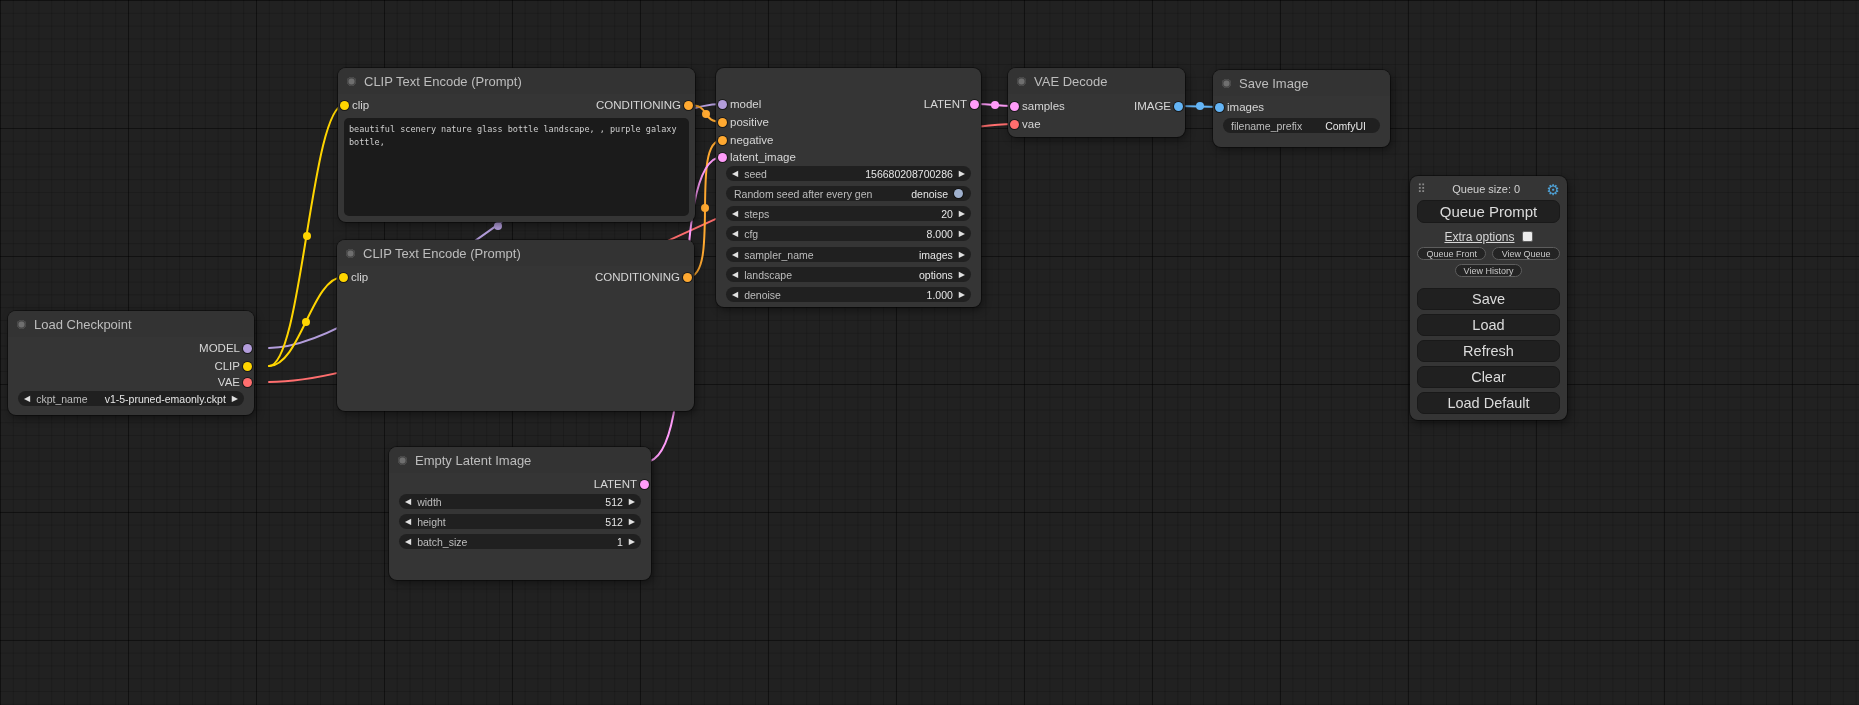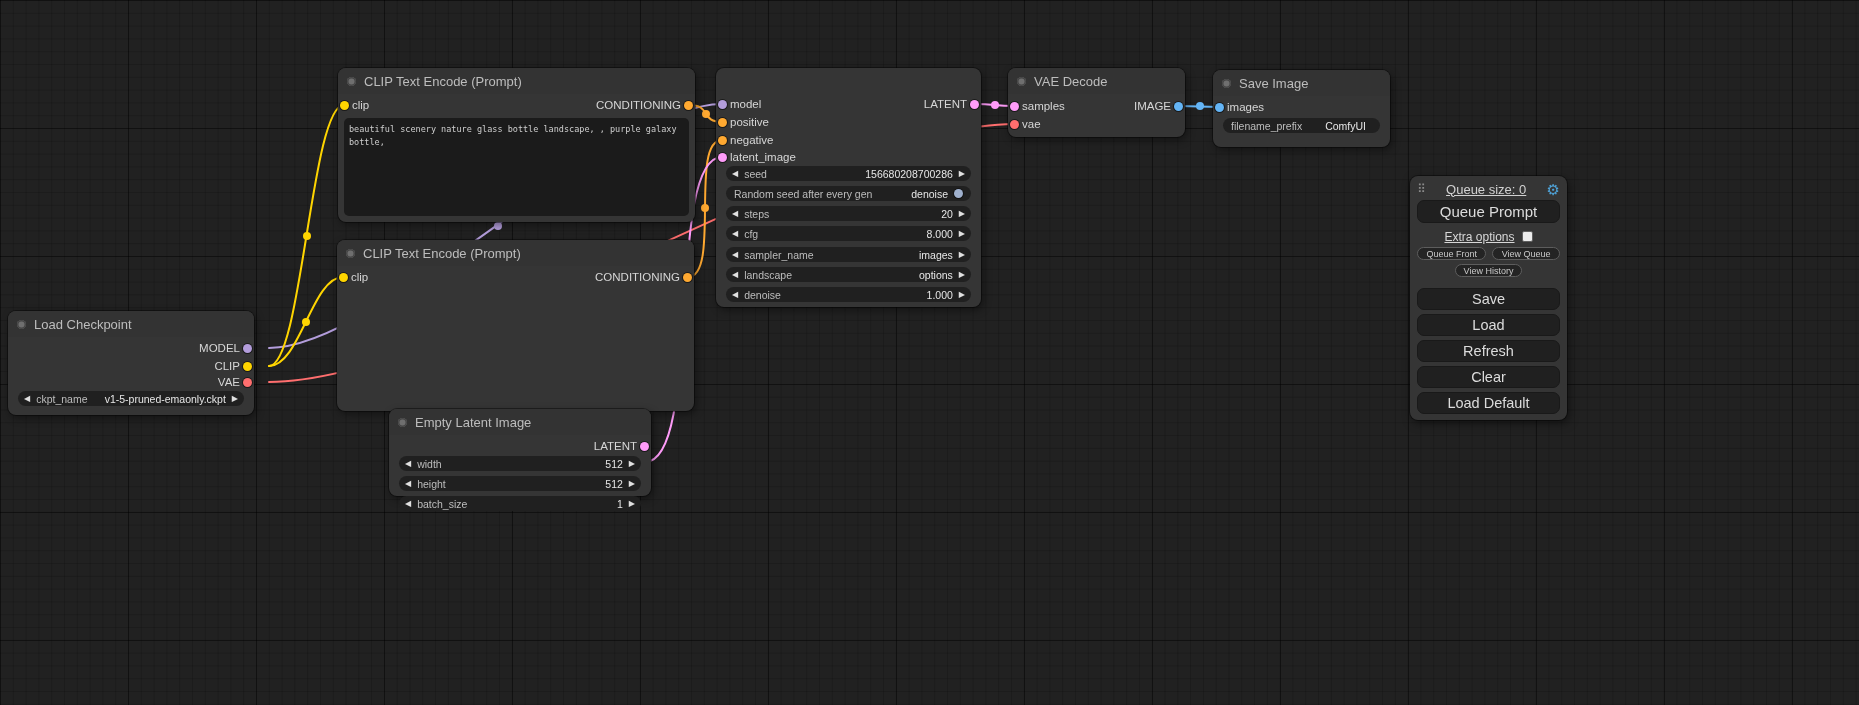--- a/index.html
+++ b/index.html
@@ -52,21 +52,21 @@
 
   .prompt-box { position: absolute; left: 6px; right: 6px; background: #1b1b1b; border: none;
     border-radius: 5px; resize: none; color: #cfcfcf; outline: none;
     font-family: "DejaVu Sans Mono", monospace; font-size: 8.5px; line-height: 1.5; padding: 5px; }
 
   .menu-panel { position: absolute; z-index: 4; width: 157px; height: 244px; background: #353535;
     border-radius: 8px; box-shadow: 0 0 0 1px rgba(0,0,0,0.4), 2px 3px 10px rgba(0,0,0,0.5); }
   .menu-header { position: absolute; top: 4px; left: 7px; right: 7px; height: 18px;
     display: flex; align-items: center; justify-content: space-between; }
   .grip { color: #8a8a8a; font-size: 12px; cursor: grab; }
-  .queue-size { color: #d2d2d2; font-size: 13px; text-decoration: underline; }
+  .queue-size { color: #d2d2d2; font-size: 11px; }
   .gear-icon { color: #4FA3D8; font-size: 15px; line-height: 15px; cursor: pointer; }
   .menu-btn { position: absolute; left: 7px; width: 143px; height: 22px; background: #202020;
     border: 1px solid #191919; border-radius: 7px; color: #dcdcdc; font-size: 14.5px;
     font-family: inherit; display: flex; align-items: center; justify-content: center; cursor: pointer; }
   .menu-btn.queue-prompt { height: 23px; font-size: 15px; }
   .extra-row { position: absolute; left: 0; width: 100%; height: 13px; display: flex;
     align-items: center; justify-content: center; color: #d8d8d8; font-size: 12px; text-decoration: underline; }
   .checkbox { width: 11px; height: 11px; background: #ececec; border: 1px solid #5f5f5f;
     border-radius: 2px; margin-left: 7px; cursor: pointer; }
   .small-row { position: absolute; left: 7px; right: 7px; display: flex; gap: 6px; }
@@ -137,21 +137,21 @@
     <div class="node-title">
       <span class="collapse-dot"></span>
       <span>CLIP Text Encode (Prompt)</span>
     </div>
     <span class="port in c-clip" style="top:32.5px"></span>
     <div class="slot in" style="top:30px">clip</div>
     <div class="slot out" style="top:30px">CONDITIONING</div>
     <span class="port out c-cond" style="top:32.5px"></span>
   </div>
 
-  <div class="node" style="left:389px;top:409px;width:262px;height:87px">
+  <div class="node" style="left:389px;top:447px;width:262px;height:133px">
     <div class="node-title">
       <span class="collapse-dot"></span>
       <span>Empty Latent Image</span>
     </div>
     <div class="slot out" style="top:30px">LATENT</div>
     <span class="port out c-latent" style="top:32.5px"></span>
     <div class="widget" style="top:47px">
       <span class="arrow">◀</span>
       <span class="wlabel">width</span>
       <span class="wvalue">512</span>

